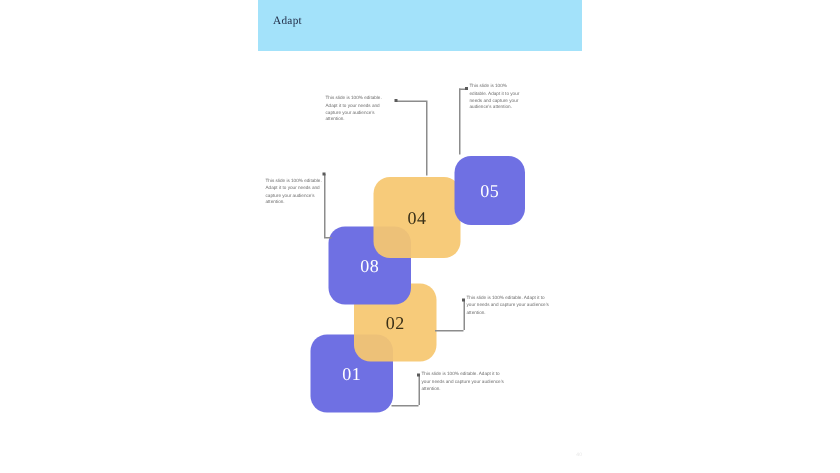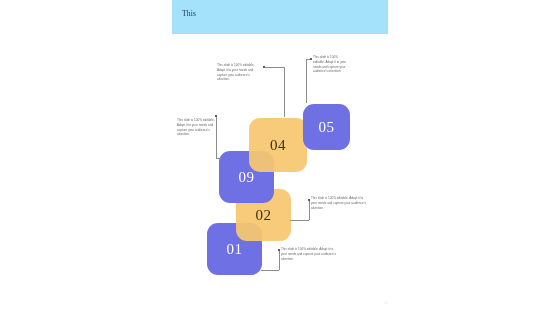--- a/index.html
+++ b/index.html
@@ -31,21 +31,21 @@
 
   
   .diagram{position:absolute;left:0;top:34px;width:560px;height:281px;}
 
   .node{
     position:absolute;
     border-radius:11px;
     display:flex;
     align-items:center;
     justify-content:center;
-    font-size:15px;
+    font-size:12px;
     font-family:"Liberation Serif", serif;
     letter-spacing:.4px;
   }
   .node.purple{background:#6f70e3;color:#ffffff;}
   .node.amber {background:rgba(246,199,112,.93);color:#3a3017;}
 
   
   .n01{left:207px;top:189px;width:55px;height:52px;}
   .n02{left:236px;top:155px;width:55px;height:52px;text-align:right;}
   .n03{left:219px;top:117px;width:55px;height:52px;}
@@ -88,32 +88,32 @@
     color:#e9e9e9;
     font-family:"Liberation Sans", sans-serif;
   }
 </style>
 </head>
 <body>
 
 <div class="page">
 
   <div class="header-band"></div>
-  <div class="header-title">This</div>
+  <div class="header-title">Adapt</div>
 
   <div class="diagram">
 
     <div class="node purple n01 z1">
       <span>01</span>
     </div>
     <div class="node amber n02 z2">
       <span>02</span>
     </div>
     <div class="node purple n03 z3">
-      <span>09</span>
+      <span>08</span>
     </div>
     <div class="node amber n04 z4">
       <span>04</span>
     </div>
     <div class="node purple n05 z5">
       <span>05</span>
     </div>
 
     <div class="lead h" style="left:264px;top:33px;width:20px;"></div>
     <div class="lead v" style="left:284px;top:33px;height:50px;"></div>

